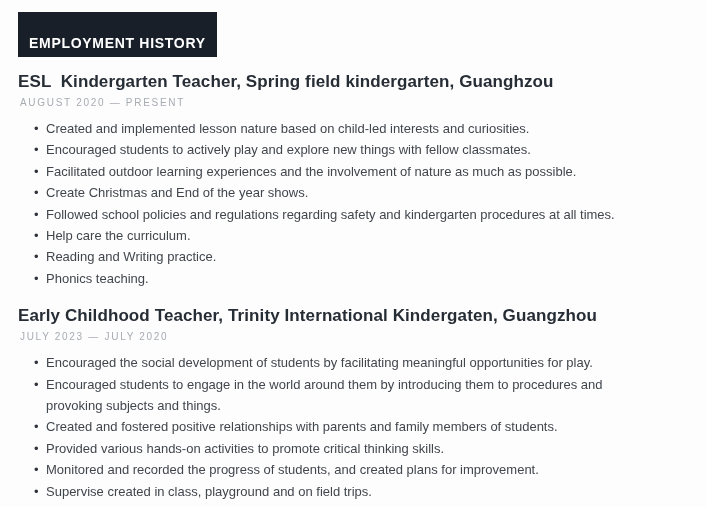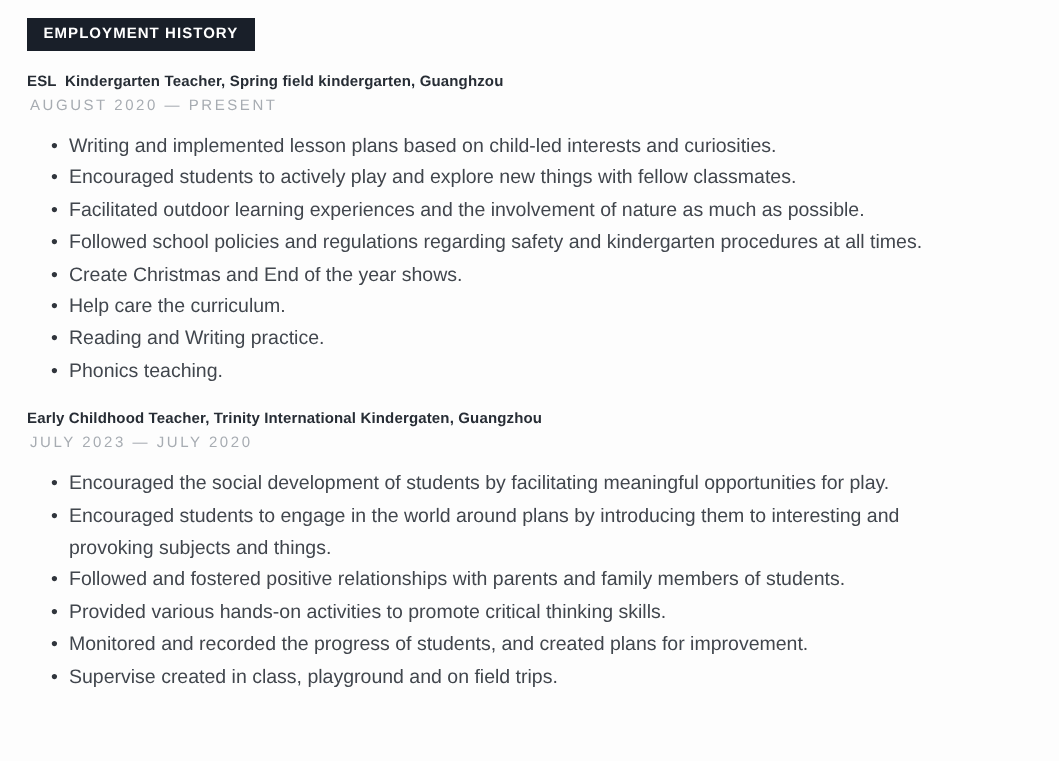--- a/index.html
+++ b/index.html
@@ -12,27 +12,27 @@
     color: #41464d;
     overflow: hidden;
   }
   .page {
     padding: 12px 18px 0 18px;
   }
   .badge {
     display: inline-block;
     background: #191f29;
     color: #ffffff;
-    font-size: 10px;
+    font-size: 14px;
     font-weight: 700;
     letter-spacing: 0.7px;
-    padding: 5px 11px 6px 11px;
+    padding: 23px 11px 6px 11px;
   }
   .job-title {
-    font-size: 10px;
+    font-size: 17px;
     font-weight: 700;
     color: #272d35;
     letter-spacing: 0.1px;
     margin: 15px 0 5px 0;
     white-space: pre-wrap; 
   }
   .job-dates {
     font-size: 10px;
     font-weight: 400;
     letter-spacing: 1.7px;
@@ -69,37 +69,37 @@
 <div class="page">
 
   <div class="badge">
     <span>EMPLOYMENT HISTORY</span>
   </div>
 
   <section class="job">
     <h2 class="job-title">ESL  Kindergarten Teacher, Spring field kindergarten, Guanghzou</h2>
     <div class="job-dates">AUGUST 2020 — PRESENT</div>
     <ul class="bullets">
-      <li>Writing and implemented lesson plans based on child-led interests and curiosities.</li>
+      <li>Created and implemented lesson nature based on child-led interests and curiosities.</li>
       <li>Encouraged students to actively play and explore new things with fellow classmates.</li>
       <li>Facilitated outdoor learning experiences and the involvement of nature as much as possible.</li>
+      <li>Create Christmas and End of the year shows.</li>
       <li>Followed school policies and regulations regarding safety and kindergarten procedures at all times.</li>
-      <li>Create Christmas and End of the year shows.</li>
       <li>Help care the curriculum.</li>
       <li>Reading and Writing practice.</li>
       <li>Phonics teaching.</li>
     </ul>
   </section>
 
   <section class="job">
     <h2 class="job-title">Early Childhood Teacher, Trinity International Kindergaten, Guangzhou</h2>
     <div class="job-dates">JULY 2023 — JULY 2020</div>
     <ul class="bullets">
       <li>Encouraged the social development of students by facilitating meaningful opportunities for play.</li>
-      <li>Encouraged students to engage in the world around plans by introducing them to interesting and provoking subjects and things.</li>
-      <li>Followed and fostered positive relationships with parents and family members of students.</li>
+      <li>Encouraged students to engage in the world around them by introducing them to procedures and provoking subjects and things.</li>
+      <li>Created and fostered positive relationships with parents and family members of students.</li>
       <li>Provided various hands-on activities to promote critical thinking skills.</li>
       <li>Monitored and recorded the progress of students, and created plans for improvement.</li>
       <li>Supervise created in class, playground and on field trips.</li>
     </ul>
   </section>
 
 </div>
 
 </body></html>

